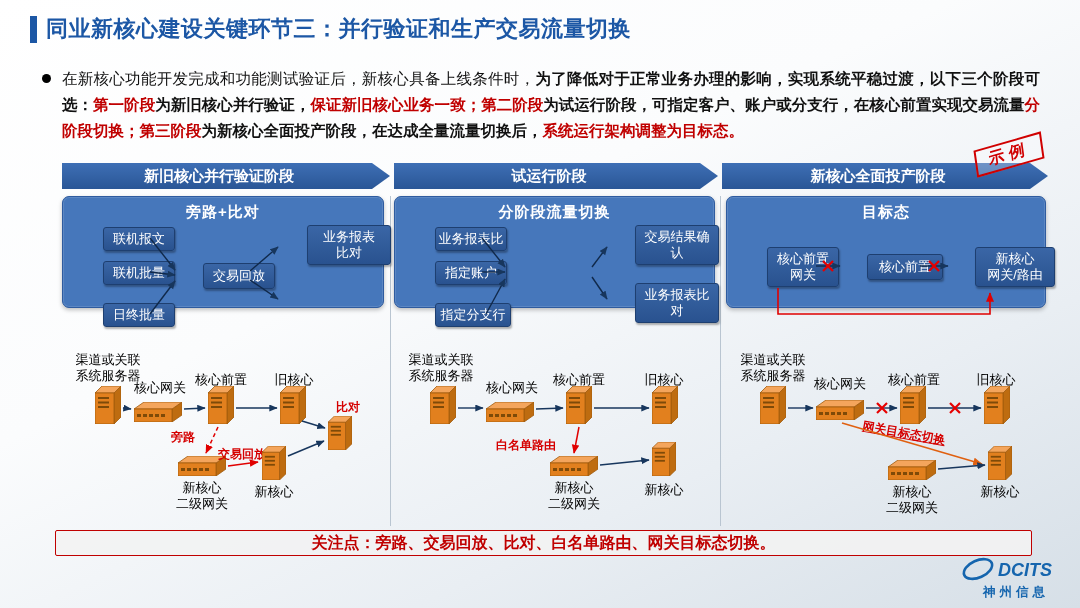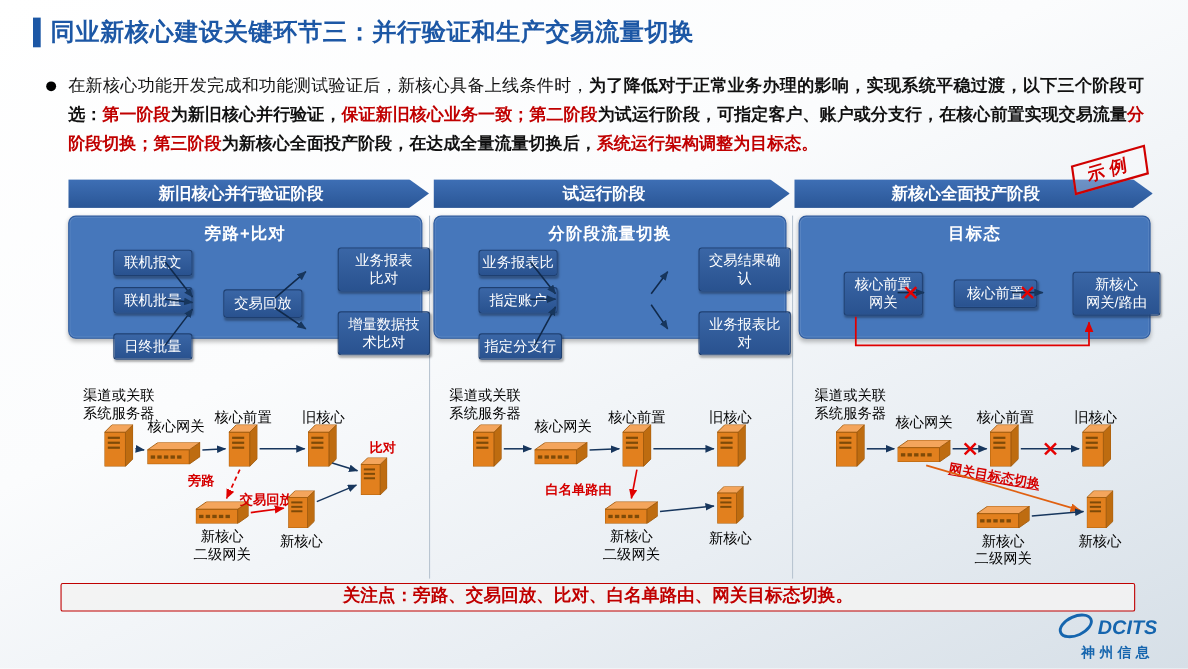--- a/index.html
+++ b/index.html
@@ -54,21 +54,21 @@
   .srv { width:26px; height:38px; }
   .srv.sm { width:24px; height:34px; }
   .sw { width:48px; height:20px; }
 
   
   .overlay { position:absolute; left:0; top:0; width:1080px; height:608px; pointer-events:none; z-index:20; }
 
   
   .footer-note { position:absolute; left:55px; top:530px; width:977px; height:26px;
     background:rgba(242,242,242,.92); border:1px solid #C00000; border-radius:2px;
-    display:flex; align-items:flex-start; justify-content:center;
+    display:flex; align-items:center; justify-content:center;
     color:#C00000; font-size:16px; font-weight:bold; }
 
   
   .logo { position:absolute; left:960px; top:556px; width:112px; text-align:center; }
   .logo-cn { color:#1565AE; font-size:12.5px; font-weight:bold; letter-spacing:4px; margin-top:-2px; }
 </style>
 </head>
 <body>
 
 <div class="slide">
@@ -91,22 +91,20 @@
   <div class="col-divider" style="left:720px"></div>
 
   <div class="panel" id="panel1">
     <div class="panel-title">旁路+比对</div>
     <div class="pbox" style="left:16px;top:30px;width:72px;height:24px">联机报文</div>
     <div class="pbox" style="left:16px;top:64px;width:72px;height:24px">联机批量</div>
     <div class="pbox" style="left:16px;top:106px;width:72px;height:24px">日终批量</div>
     <div class="pbox" style="left:116px;top:66px;width:72px;height:26px">交易回放</div>
     <div class="pbox" style="left:220px;top:28px;width:84px;height:40px">业务报表
 比对</div>
-    <div class="pbox" style="left:220px;top:86px;width:84px;height:40px">增量数据技
-术比对</div>
   </div>
 
   <div class="panel" id="panel2">
     <div class="panel-title">分阶段流量切换</div>
     <div class="pbox" style="left:16px;top:30px;width:72px;height:24px">业务报表比</div>
     <div class="pbox" style="left:16px;top:64px;width:72px;height:24px">指定账户</div>
     <div class="pbox" style="left:16px;top:106px;width:76px;height:24px">指定分支行</div>
     <div class="pbox" style="left:216px;top:28px;width:84px;height:40px">交易结果确
 认</div>
     <div class="pbox" style="left:216px;top:86px;width:84px;height:40px">业务报表比

